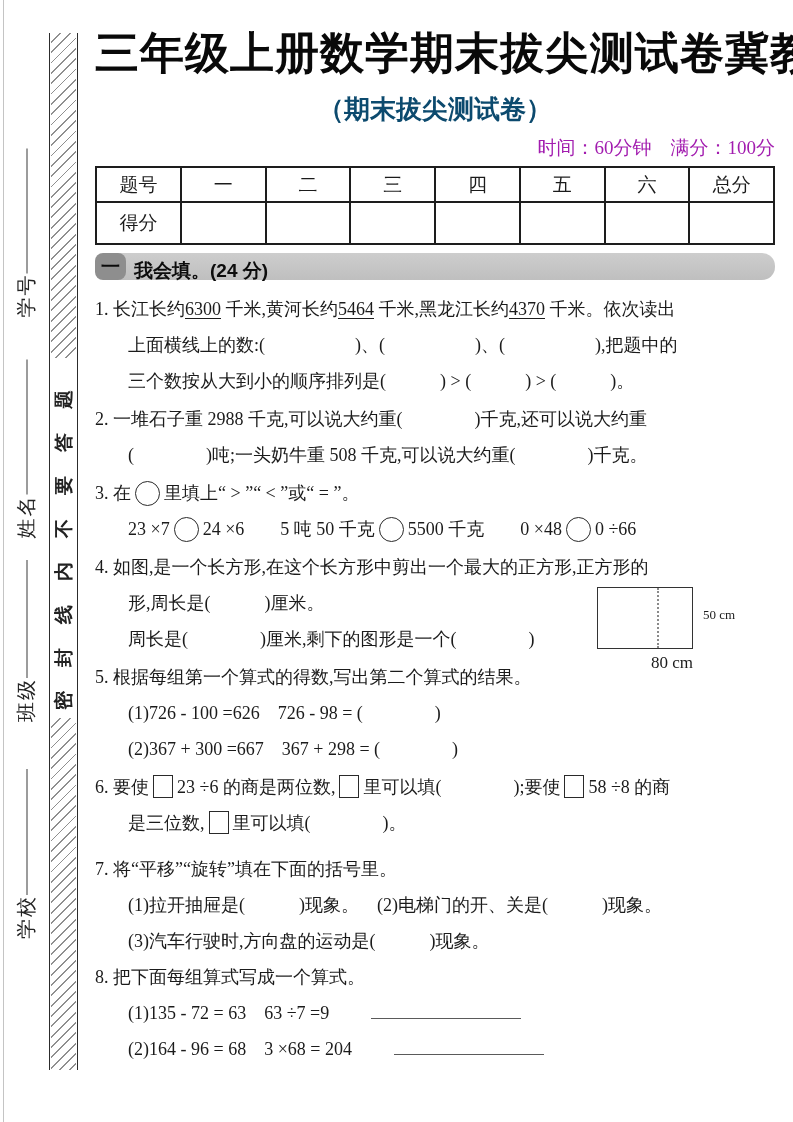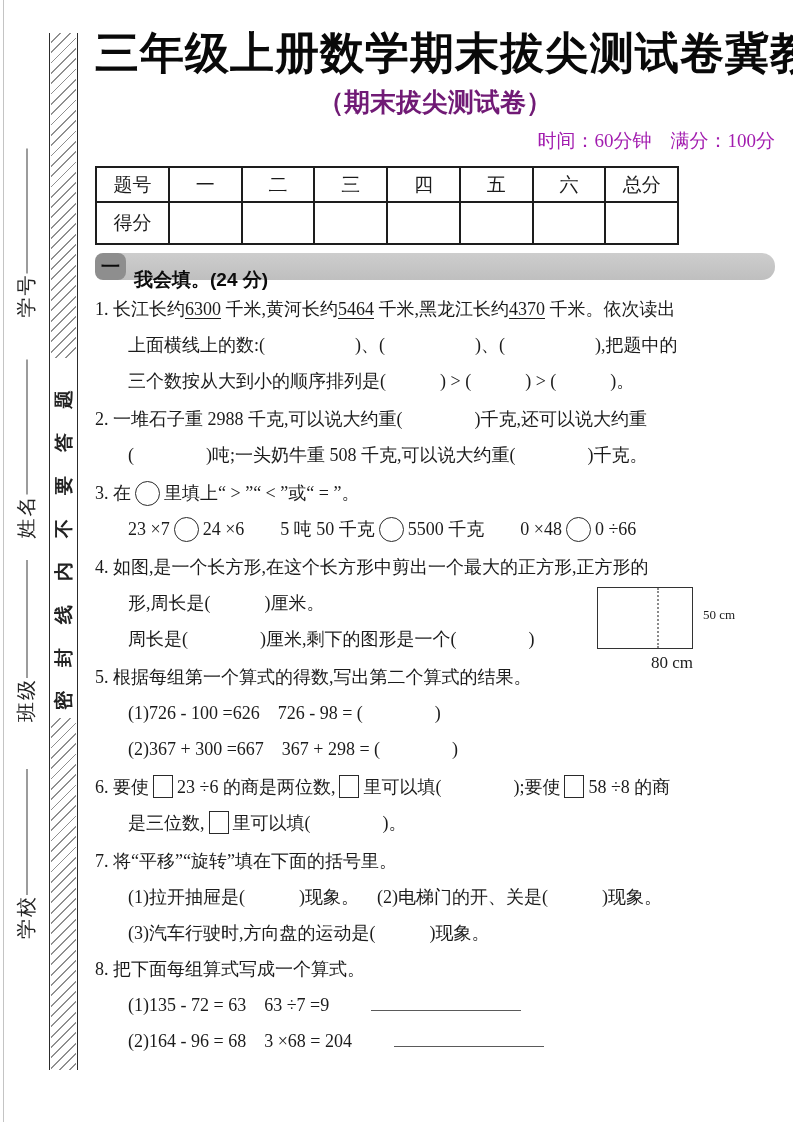--- a/index.html
+++ b/index.html
@@ -41,27 +41,27 @@
 
   
   .head { position:absolute; left:95px; top:24px; width:680px; text-align:center; }
   .title {
     font-family:"Liberation Sans","DejaVu Sans",sans-serif;
     font-weight:900; font-size:44px; line-height:58px; letter-spacing:1px; color:#090909;
     white-space:nowrap;
   }
   .subtitle {
     font-family:"Liberation Sans","DejaVu Sans",sans-serif;
-    font-weight:800; font-size:26px; line-height:34px; margin-top:3px; color:#701a75;
+    font-weight:800; font-size:26px; line-height:34px; margin-top:10px; color:#0c4a6e;
   }
   .meta { text-align:right; font-size:19px; margin-top:9px; color:#a21caf; }
 
   
   .score-table {
-    position:absolute; left:95px; top:166px; width:584px;
+    position:absolute; left:95px; top:166px; width:680px;
     border-collapse:collapse; table-layout:fixed;
   }
   .score-table th, .score-table td {
     border:2px solid #1d1d1d; font-weight:400; font-size:19px; text-align:center; padding:0;
   }
   .score-table tr:first-child th { height:33px; }
   .score-table tr:last-child  th, .score-table tr:last-child td { height:40px; }
 
   
   .section-bar {
@@ -70,31 +70,31 @@
     border-radius:13px; box-sizing:border-box;
   }
   .section-badge {
     position:absolute; left:0; top:0; width:31px; height:27px;
     background:#8e8e8e; border-radius:8px;
     display:flex; align-items:center; justify-content:center;
     font-weight:900; font-size:19px; color:#0a0a0a;
     font-family:"Liberation Sans","DejaVu Sans",sans-serif;
   }
   .section-title {
-    position:absolute; left:39px; top:13px; line-height:27px;
+    position:absolute; left:39px; top:4px; line-height:27px;
     font-family:"Liberation Sans","DejaVu Sans",sans-serif;
     font-weight:800; font-size:19px; color:#0c0c0c;
   }
 
   
   .questions { position:absolute; left:95px; top:291px; width:684px; font-size:18px; }
   .ln { line-height:36px; white-space:nowrap; }
   .ind { padding-left:33px; }
   .q  { margin-bottom:2px; }
-  .q6x { margin-bottom:2px; } .q7x { margin-bottom:0; }
+  .q6x { margin-bottom:10px; } .q7x { margin-bottom:0; }
   .u { text-decoration:underline; text-underline-offset:3px; }
   .circ {
     display:inline-block; width:25px; height:25px; box-sizing:border-box;
     border:1.6px solid #2a2a2a; border-radius:50%; vertical-align:-7px; margin:0 4px;
   }
   .box {
     display:inline-block; width:20px; height:23px; box-sizing:border-box;
     border:1.6px solid #2a2a2a; vertical-align:-5px; margin:0 4px;
   }
   .bl {

